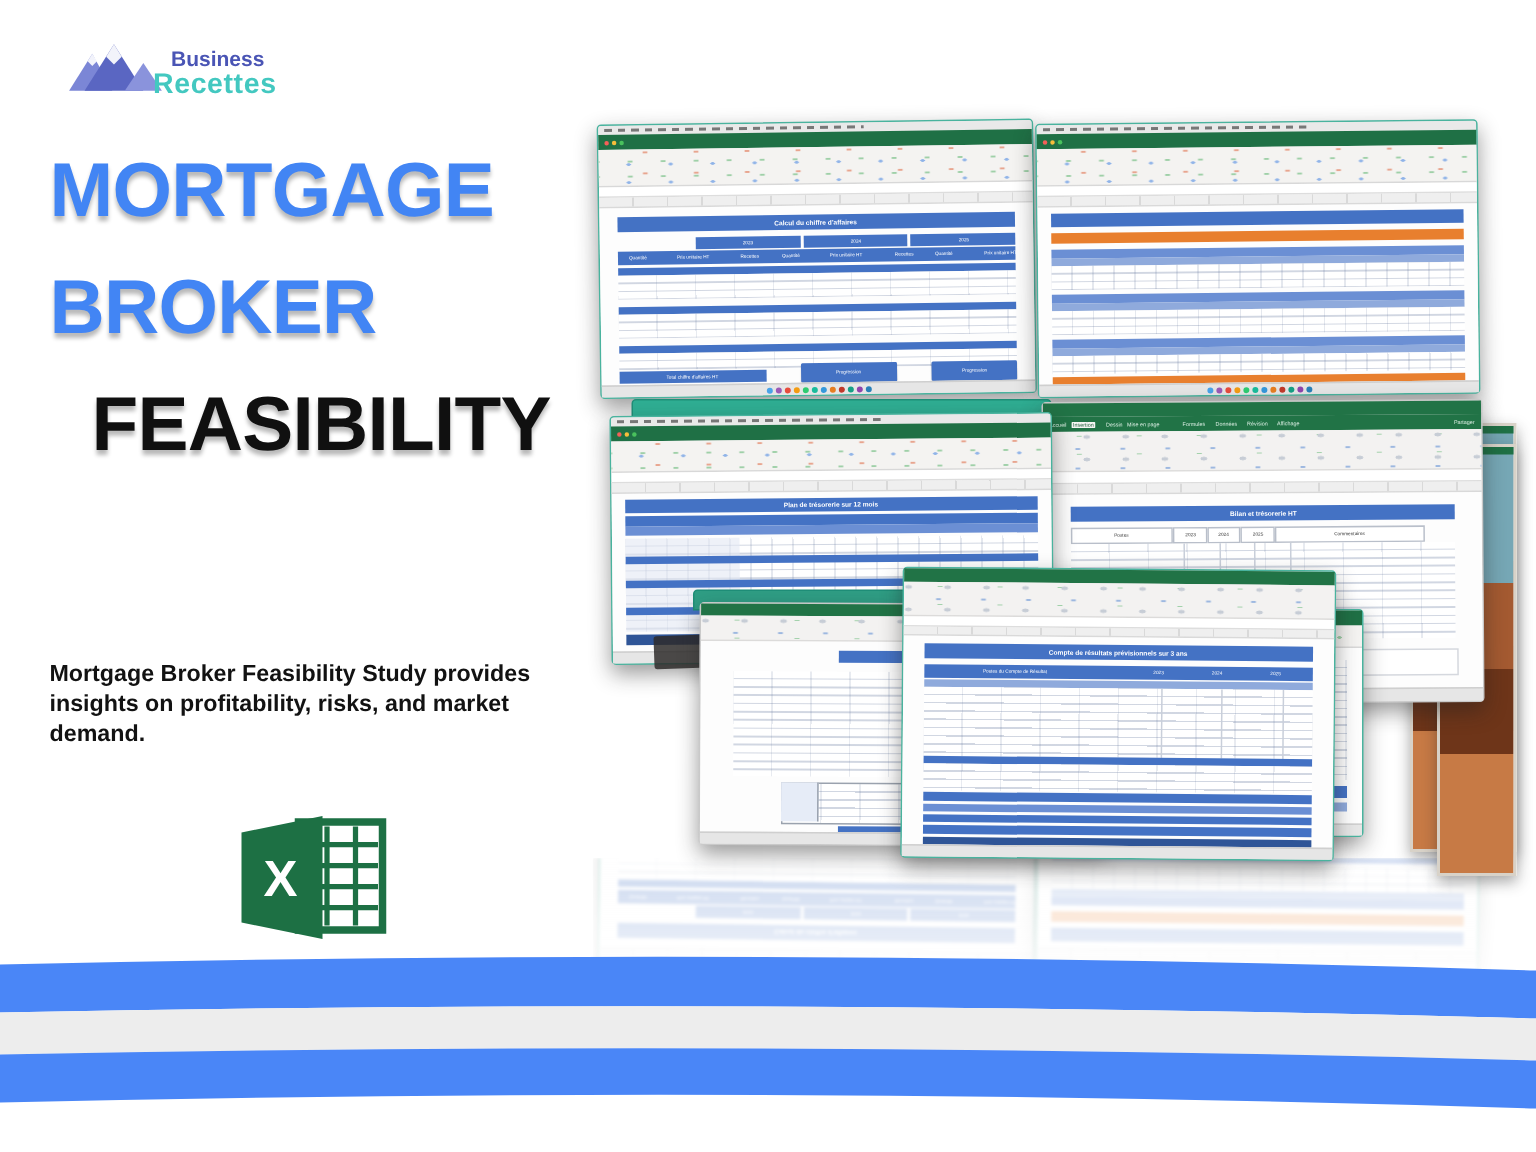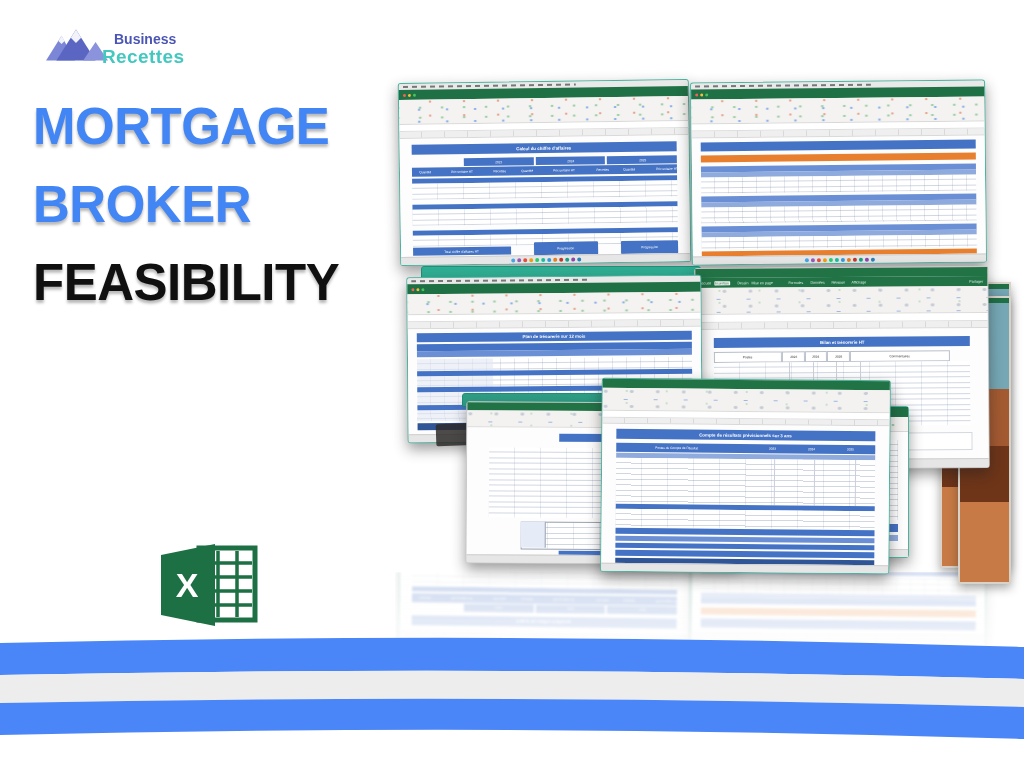--- a/index.html
+++ b/index.html
@@ -15,21 +15,21 @@
 
   
   .top-title{position:absolute;left:540px;top:33px;width:300px;text-align:center;
              font-size:15px;font-weight:bold;color:#141414;letter-spacing:.2px;}
 
   
   .hero{position:absolute;left:33px;top:88px;line-height:78px;font-weight:bold;font-size:51px;
         letter-spacing:-.5px;}
   .hero-line{text-shadow:0 3px 3px rgba(0,0,0,.28);}
   .hero-line.accent{color:#4285f4;}
-  .hero-line.dark{color:#101010;}
+  .hero-line.dark{color:#101010;margin-left:28px;}
 
   
   .desc{position:absolute;left:33px;top:440px;width:340px;font-size:15.5px;font-weight:bold;
         color:#121212;line-height:20px;}
 
   
   .excel-badge{position:absolute;left:157px;top:541px;width:104px;height:88px;}
 
   
   #collage{position:absolute;left:395px;top:78px;width:620px;height:496px;}
@@ -129,20 +129,21 @@
     </div>
   </div>
 
 
   <div class="hero">
     <div class="hero-line accent">MORTGAGE</div>
     <div class="hero-line accent">BROKER</div>
     <div class="hero-line dark">FEASIBILITY</div>
   </div>
 
+  <div class="desc">Mortgage Broker Feasibility Study provides insights on profitability, risks, and market demand.</div>
 
   <svg class="excel-badge" viewBox="0 0 104 88">
     <rect x="42" y="7" width="56" height="72" fill="#ffffff" stroke="#1d7044" stroke-width="5"></rect>
     <path d="M61 10 V76 M80 10 V76 M45 22 H95 M45 36 H95 M45 50 H95 M45 64 H95" stroke="#1d7044" stroke-width="3.5" fill="none"></path>
     <polygon points="4,14 58,3 58,85 4,74" fill="#1d7044"></polygon>
     <text x="30" y="56" font-size="34" font-weight="bold" fill="#ffffff" text-anchor="middle" font-family="Liberation Sans, sans-serif">X</text>
   </svg>
 
   <div id="collage">
 

